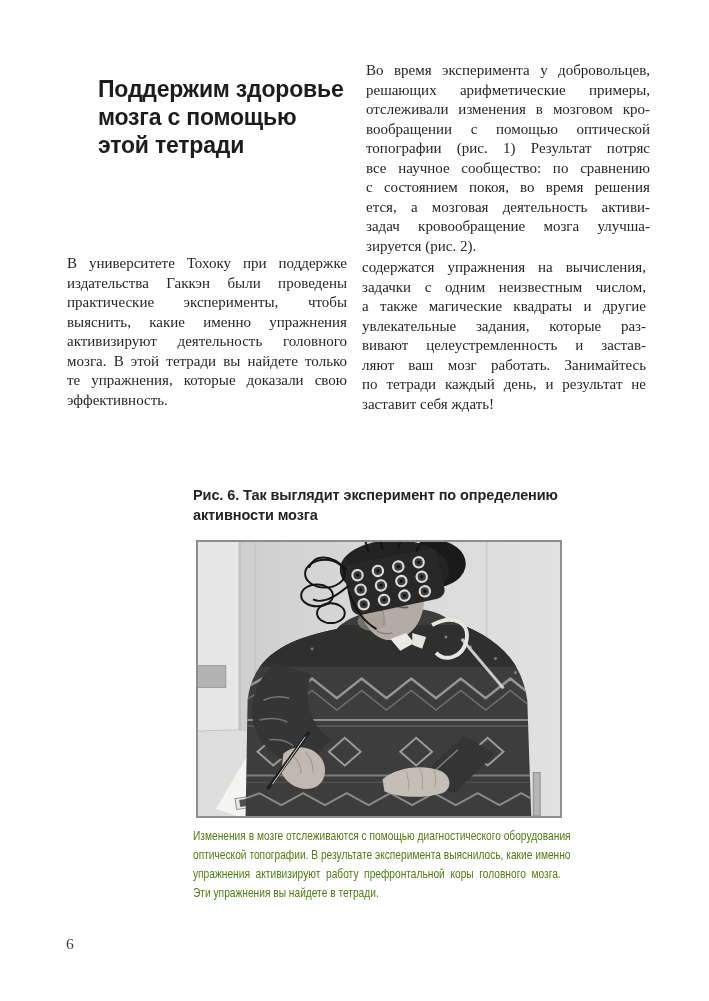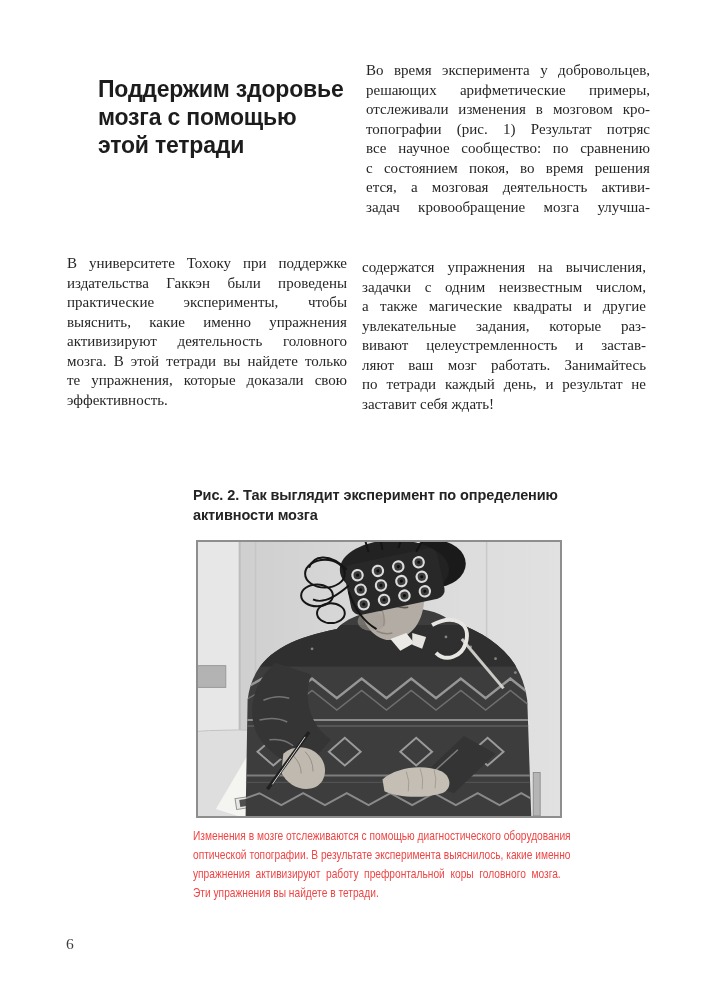--- a/index.html
+++ b/index.html
@@ -36,21 +36,21 @@
     white-space:pre;letter-spacing:-0.1px;
   }
   .photo-frame{
     left:196px;top:540px;width:362px;height:274px;
     border:2px solid #8e8e8e;background:#d8d8d8;
   }
   .photo-frame svg{display:block;width:362px;height:274px;}
   .photo-caption{
     left:193px;top:826px;width:370px;overflow:visible;
     font-family:"Liberation Sans", sans-serif;
-    font-size:13.5px;line-height:19px;color:#ef4444;
+    font-size:13.5px;line-height:19px;color:#4d7c0f;
   }
   .photo-caption .squeeze{
     width:487px;transform:scaleX(0.755);transform-origin:0 0;
   }
   .page-number{
     left:66px;top:934px;
     font-family:"Liberation Serif", serif;
     font-size:15.5px;line-height:20px;color:#3d3d3d;
   }
 </style>
@@ -72,39 +72,41 @@
       <div class="jline">активизируют деятельность головного</div>
       <div class="jline">мозга. В этой тетради вы найдете только</div>
       <div class="jline">те упражнения, которые доказали свою</div>
       <div class="jline jline-last">эффективность.</div>
     </div>
 
   <div class="abs body-col col-right-para1">
       <div class="jline">Во время эксперимента у добровольцев,</div>
       <div class="jline">решающих арифметические примеры,</div>
       <div class="jline">отслеживали изменения в мозговом кро-</div>
+      <div class="jline">вообращении с помощью оптической</div>
       <div class="jline">топографии (рис. 1) Результат потряс</div>
       <div class="jline">все научное сообщество: по сравнению</div>
       <div class="jline">с состоянием покоя, во время решения</div>
       <div class="jline">ется, а мозговая деятельность активи-</div>
       <div class="jline">задач кровообращение мозга улучша-</div>
+      <div class="jline jline-last">зируется (рис. 2).</div>
     </div>
 
   <div class="abs body-col col-right-para2">
       <div class="jline">содержатся упражнения на вычисления,</div>
       <div class="jline">задачки с одним неизвестным числом,</div>
       <div class="jline">а также магические квадраты и другие</div>
       <div class="jline">увлекательные задания, которые раз-</div>
       <div class="jline">вивают целеустремленность и застав-</div>
       <div class="jline">ляют ваш мозг работать. Занимайтесь</div>
       <div class="jline">по тетради каждый день, и результат не</div>
       <div class="jline jline-last">заставит себя ждать!</div>
     </div>
 
-  <div class="abs fig-caption">Рис. 2. Так выглядит эксперимент по определению
+  <div class="abs fig-caption">Рис. 6. Так выглядит эксперимент по определению
 активности мозга</div>
 
   <div class="abs photo-frame">
 
     <svg viewBox="0 0 365 277" preserveAspectRatio="none">
       <defs>
         <linearGradient id="wall" x1="0" y1="0" x2="1" y2="0">
           <stop offset="0" stop-color="#cccccc"></stop>
           <stop offset="0.45" stop-color="#d8d8d8"></stop>
           <stop offset="1" stop-color="#e1e1e1"></stop>

